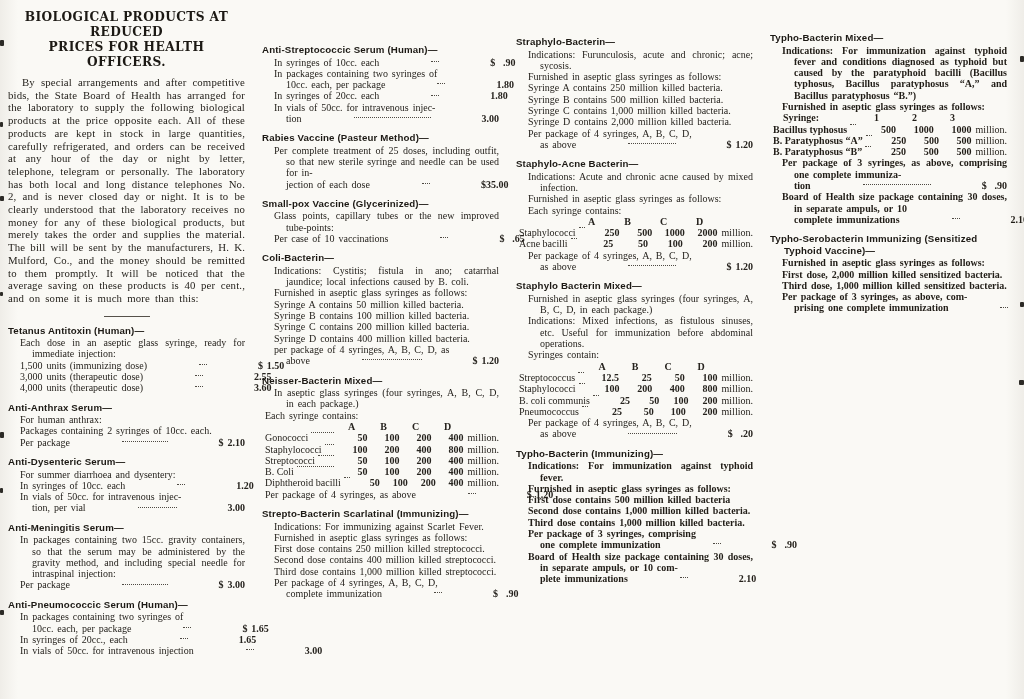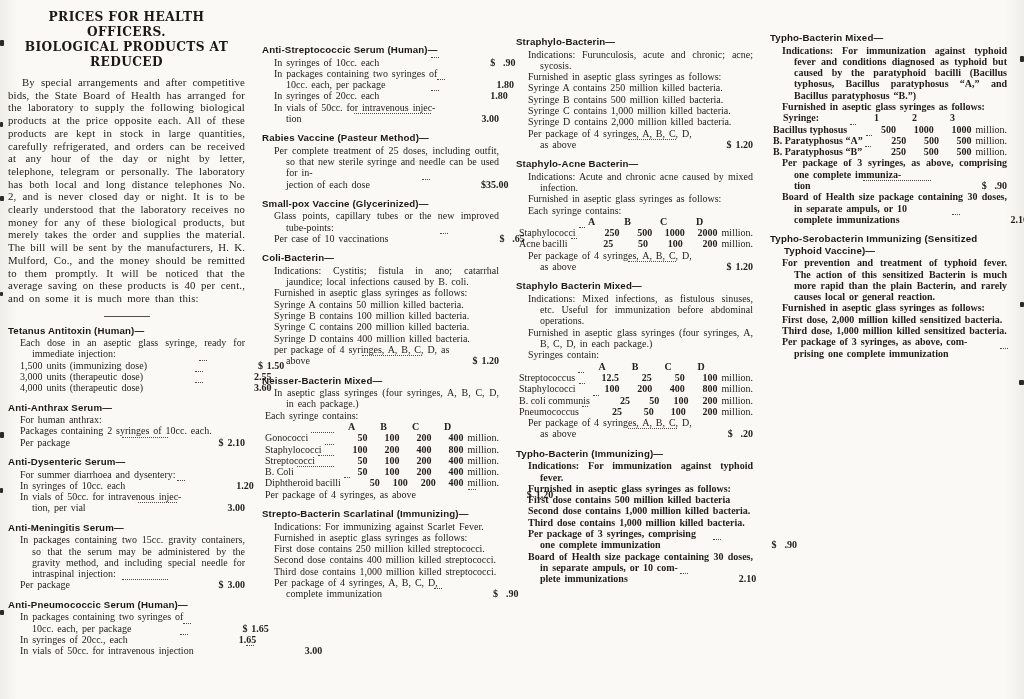--- a/index.html
+++ b/index.html
@@ -19,21 +19,21 @@
   .rule{width:46px;border-bottom:1.5px solid #55514a;margin:11px auto 2px auto;}
   
   .product{margin-top:8px;font-size:10px;line-height:11.3px;}
   .p-head{font-family:"Liberation Sans", sans-serif;font-weight:bold;font-size:9.7px;
           line-height:11.5px;letter-spacing:.15px;color:#1c1914;
           padding-left:14px;text-indent:-14px;margin-bottom:1px;}
   .line{text-align:justify;word-spacing:1.4px;}
   .ind0{padding-left:3px;}
   .ind1{padding-left:24px;text-indent:-12px;}
   .ind2{padding-left:24px;}
-  .price{display:flex;align-items:flex-start;text-align:left;text-indent:0;gap:48px;}
+  .price{display:flex;align-items:center;text-align:left;text-indent:0;gap:48px;}
   .price.ind1{padding-left:12px;}
   .price .txt{white-space:nowrap;}
   .price .dots{flex:1;border-bottom:1.3px dotted #4e4a43;margin:0 3px 2px 4px;min-width:8px;}
   .price .amt{white-space:pre;font-weight:bold;}
   
   .trow{display:flex;align-items:flex-start;padding-left:3px;}
   .tname{white-space:nowrap;}
   .tdots{flex:1;border-bottom:1.3px dotted #4e4a43;margin:0 2px 2px 3px;min-width:6px;}
   .tspace{flex:1;}
   .tnum{text-align:right;white-space:nowrap;font-weight:bold;}
@@ -44,22 +44,22 @@
   
   .speck{position:absolute;background:#2c2a26;border-radius:1px;}
 </style>
 </head>
 <body>
 
 <div class="page">
   <div class="cols">
     <div class="col" style="padding-top:0">
         <div class="doc-title">
+          <div>BIOLOGICAL PRODUCTS AT REDUCED</div>
           <div>PRICES FOR HEALTH OFFICERS.</div>
-          <div>BIOLOGICAL PRODUCTS AT REDUCED</div>
         </div>
         <div class="intro">By special arrangements and after competitive bids, the State Board of Health has arranged for the laboratory to supply the following biological products at the price opposite each. All of these products are kept in stock in large quantities, carefully refrigerated, and orders can be received at any hour of the day or night by letter, telephone, telegram or personally. The laboratory has both local and long distance telephones No. 2, and is never closed day or night. It is to be clearly understood that the laboratory receives no money for any of these biological products, but merely takes the order and supplies the material. The bill will be sent by the manufacturers, H. K. Mulford, Co., and the money should be remitted to them promptly. It will be noticed that the average saving on these products is 40 per cent., and on some it is much more than this:</div>
         <div class="rule"></div>
         <div class="product">
           <div class="p-head">Tetanus Antitoxin (Human)—</div>
           <div class="line ind1">Each dose in an aseptic glass syringe, ready for immediate injection:</div>
           <div class="line price ind1">
             <span class="txt">1,500 units (immunizing dose)</span>
             <span class="dots"></span>
             <span class="amt">$ 1.50</span>
@@ -321,22 +321,22 @@
           </div>
           <div class="line ind1">Per package of 4 syringes, A, B, C, D,</div>
           <div class="line price ind2">
             <span class="txt">as above</span>
             <span class="dots"></span>
             <span class="amt">$ 1.20</span>
           </div>
         </div>
         <div class="product">
           <div class="p-head">Staphylo Bacterin Mixed—</div>
+          <div class="line ind1">Furnished in aseptic glass syringes (four syringes, A, B, C, D, in each package.)</div>
           <div class="line ind1">Indications: Mixed infections, as fistulous sinuses, etc. Useful for immunization before abdominal operations.</div>
-          <div class="line ind1">Furnished in aseptic glass syringes (four syringes, A, B, C, D, in each package.)</div>
           <div class="line ind1">Syringes contain:</div>
           <div class="tbl">
             <div class="trow thead">
               <span class="tname"></span>
               <span class="tspace"></span>
               <span class="tnum" style="width: 33px;">A</span>
               <span class="tnum" style="width: 33px;">B</span>
               <span class="tnum" style="width: 33px;">C</span>
               <span class="tnum" style="width: 33px;">D</span>
               <span class="tunit hiddenu">million.</span>
@@ -453,21 +453,20 @@
           </div>
           <div class="line ind1">Board of Health size package containing 30 doses, in separate ampuls, or 10</div>
           <div class="line price ind2">
             <span class="txt">complete immunizations</span>
             <span class="dots"></span>
             <span class="amt">2.10</span>
           </div>
         </div>
         <div class="product">
           <div class="p-head">Typho-Serobacterin Immunizing (Sensitized Typhoid Vaccine)—</div>
-          <div class="line ind1">For prevention and treatment of typhoid fever. The action of this sensitized Bacterin is much more rapid than the plain Bacterin, and rarely causes local or general reaction.</div>
           <div class="line ind1">Furnished in aseptic glass syringes as follows:</div>
           <div class="line ind1">First dose, 2,000 million killed sensitized bacteria.</div>
           <div class="line ind1">Third dose, 1,000 million killed sensitized bacteria.</div>
           <div class="line ind1">Per package of 3 syringes, as above, com-</div>
           <div class="line price ind2">
             <span class="txt">prising one complete immunization</span>
             <span class="dots"></span>
             <span class="amt">$ 1.80</span>
           </div>
         </div>

